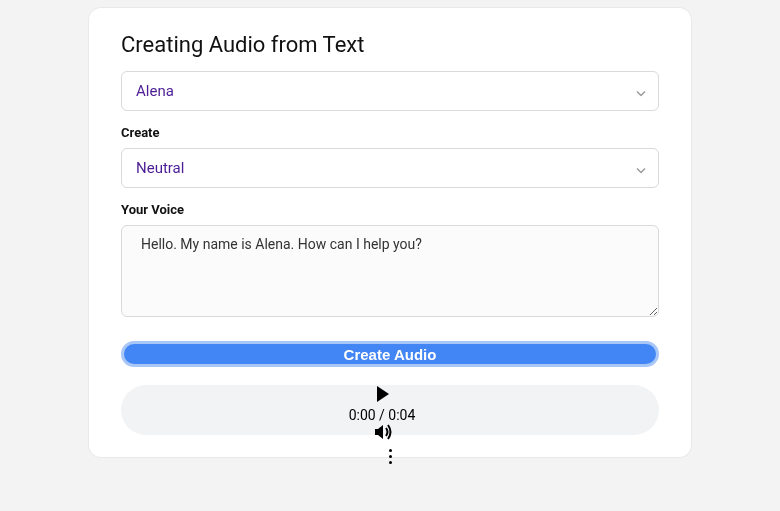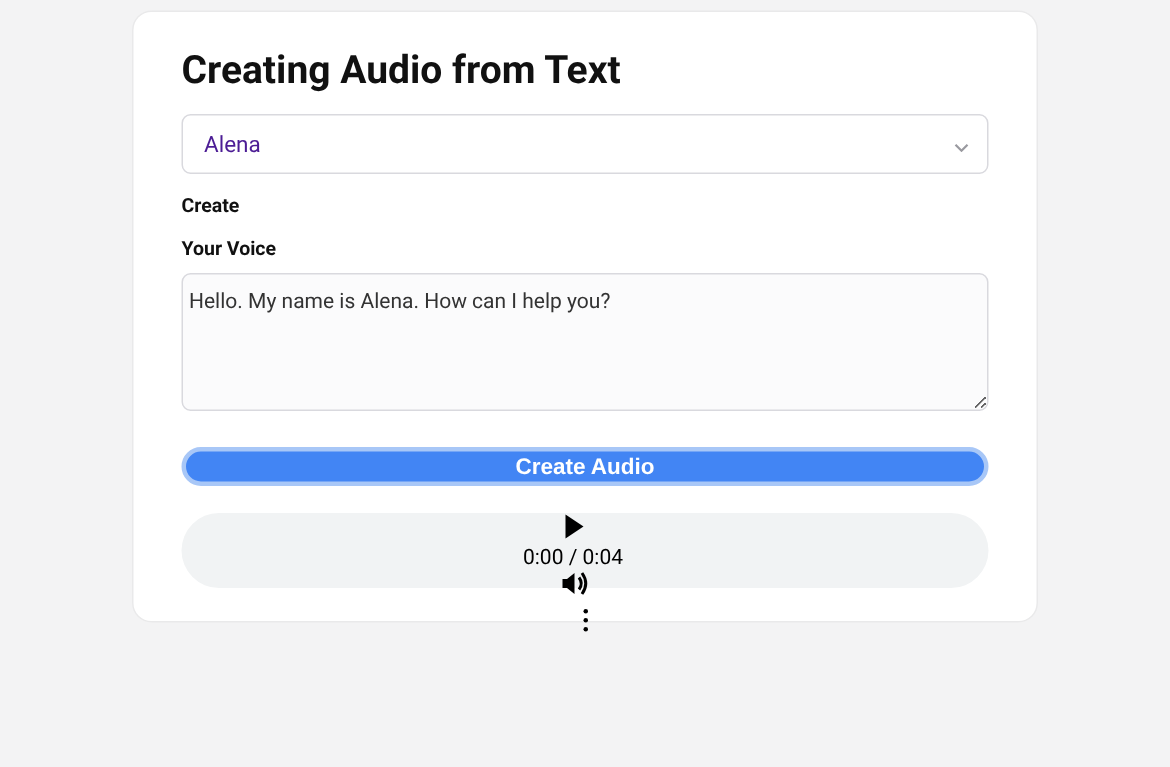--- a/index.html
+++ b/index.html
@@ -14,22 +14,22 @@
       padding-top: 8px;
     }
     .card {
       background: #fff;
       border-radius: 12px;
       width: 602px;
       padding: 24px 32px 22px 32px;
       box-shadow: 0 0 0 1px rgba(0,0,0,0.04);
     }
     .title {
-      font-size: 26px;
-      font-weight: 700;
+      font-size: 22px;
+      font-weight: 400;
       color: #111;
       margin-bottom: 14px;
     }
     .field { margin-bottom: 14px; }
     .field-label {
       font-size: 13px;
       font-weight: 700;
       color: #111;
       margin-bottom: 8px;
       display: block;
@@ -56,21 +56,21 @@
       right: 12px;
       top: 50%;
       transform: translateY(-50%);
       color: #9a9aa0;
     }
     .textarea {
       width: 100%;
       height: 92px;
       border: 1px solid #d9d9de;
       border-radius: 6px;
-      padding: 10px 4px;
+      padding: 10px 19px;
       font-size: 14px;
       color: #333;
       font-family: inherit;
       resize: vertical;
       background: #fbfbfc;
     }
     .create-btn {
       width: 100%;
       height: 26px;
       background: #4285f4;
@@ -142,20 +142,28 @@
       <span class="select-chevron">
         <svg width="10" height="6" viewBox="0 0 10 6">
             <path d="M1 1 L5 5 L9 1" stroke="currentColor" stroke-width="1.5" fill="none"></path>
           </svg>
       </span>
     </div>
   </div>
 
   <div class="field">
     <label class="field-label">Create</label>
+    <div class="select">
+      <span class="select-text">Neutral</span>
+      <span class="select-chevron">
+        <svg width="10" height="6" viewBox="0 0 10 6">
+            <path d="M1 1 L5 5 L9 1" stroke="currentColor" stroke-width="1.5" fill="none"></path>
+          </svg>
+      </span>
+    </div>
   </div>
 
   <div class="field">
     <label class="field-label">Your Voice</label>
     <textarea class="textarea" style="">Hello. My name is Alena. How can I help you?</textarea>
   </div>
 
   <button class="create-btn">Create Audio</button>
 
   <div class="audio-player">

